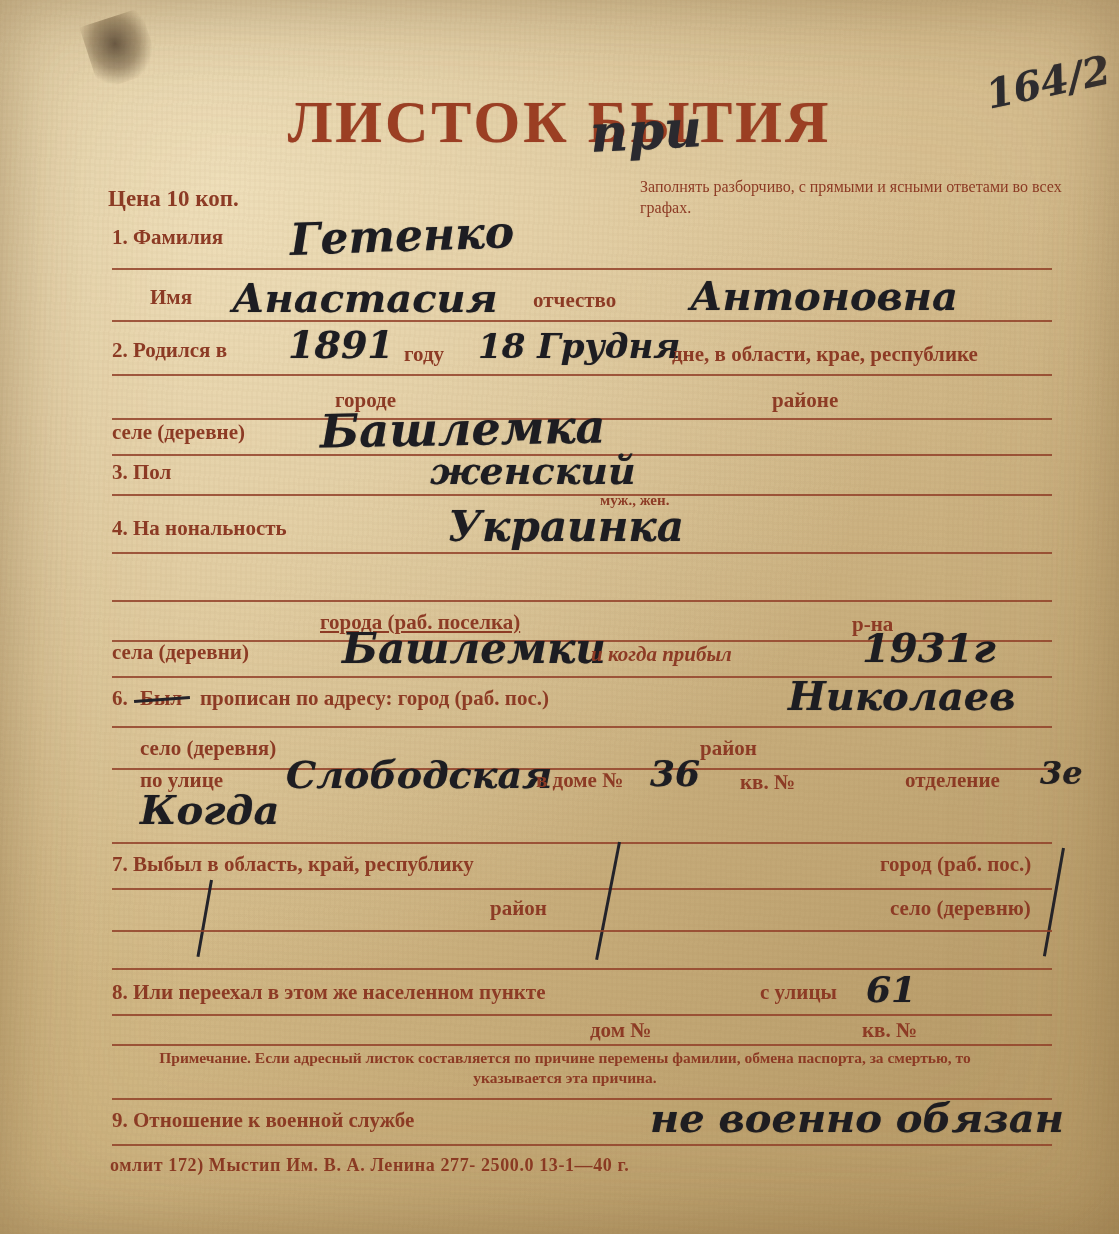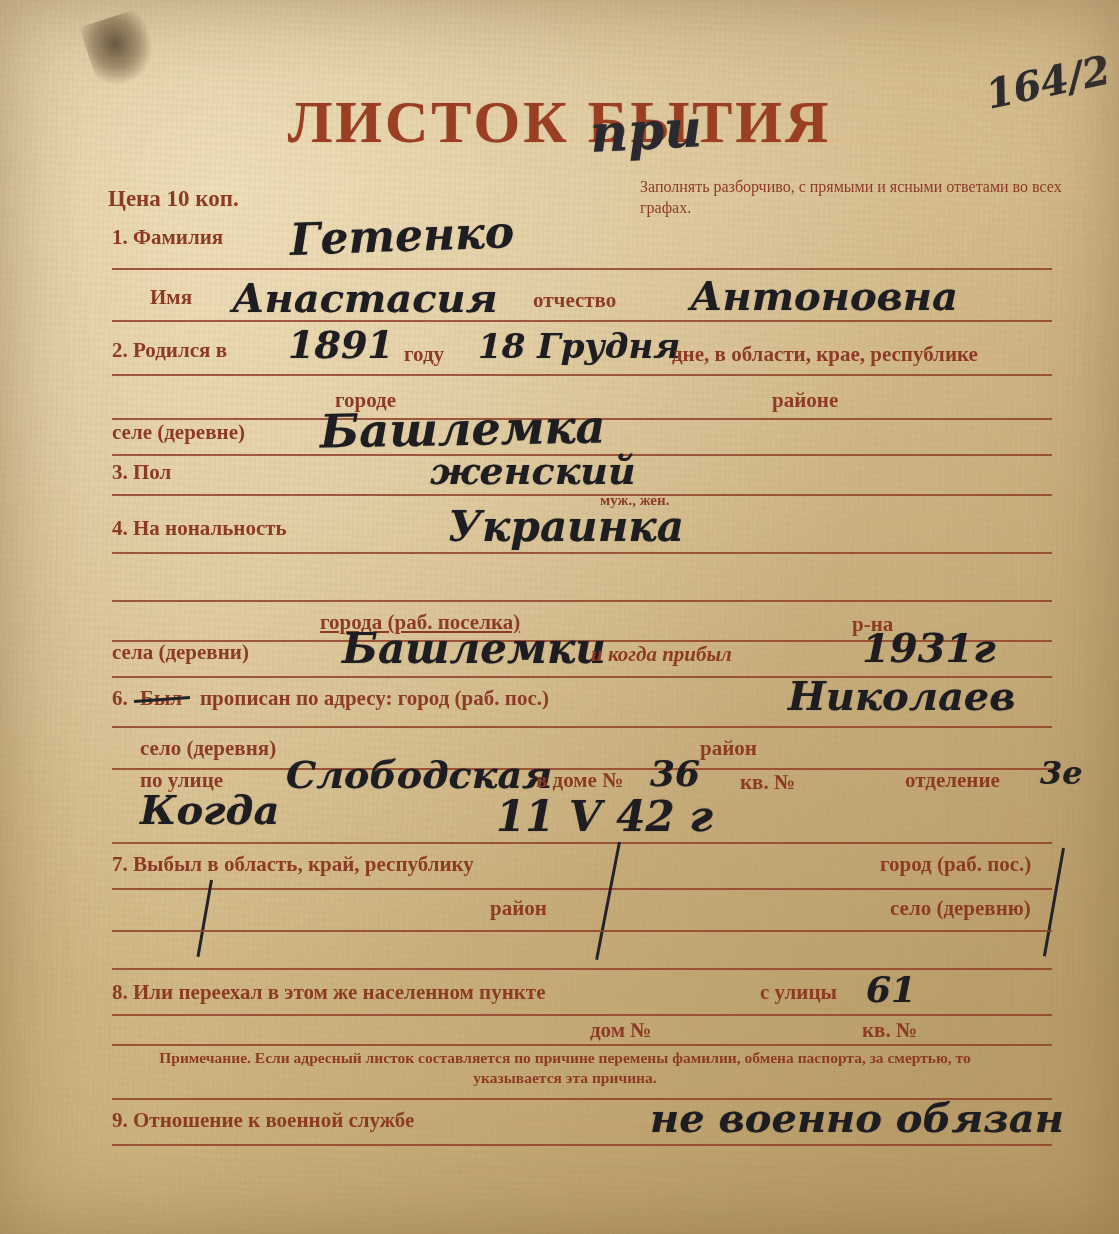--- a/index.html
+++ b/index.html
@@ -206,21 +206,20 @@
 
   <div class="lbl" style="left:140px; top:768px;">по улице</div>
   <div class="hw" style="left:286px; top:752px; font-size:38px;">Слободская</div>
   <div class="lbl" style="left:536px; top:768px;">в доме №</div>
   <div class="hw" style="left:650px; top:752px; font-size:36px;">36</div>
   <div class="lbl" style="left:740px; top:770px;">кв. №</div>
   <div class="lbl" style="left:905px; top:768px;">отделение</div>
   <div class="hw" style="left:1040px; top:754px; font-size:32px;">3е</div>
 
   <div class="hw" style="left:140px; top:786px; font-size:40px;">Когда</div>
-  <div class="hw" style="left:496px; top:792px; font-size:42px;">11 V 42 г</div>
   <div class="line" style="left:112px; top:842px; width:940px;"></div>
 
   <div class="lbl" style="left:112px; top:852px;">7. Выбыл в область, край, республику</div>
   <div class="lbl" style="left:880px; top:852px;">город (раб. пос.)</div>
   <div class="line" style="left:112px; top:888px; width:940px;"></div>
   <div class="slash" style="left:618px; top:842px; height:120px; transform:rotate(11deg);"></div>
   <div class="slash" style="left:1062px; top:848px; height:110px; transform:rotate(10deg);"></div>
   <div class="slash" style="left:210px; top:880px; height:78px; transform:rotate(10deg);"></div>
 
   <div class="lbl" style="left:490px; top:896px;">район</div>
@@ -237,15 +236,16 @@
   <div class="lbl" style="left:862px; top:1018px;">кв. №</div>
   <div class="line" style="left:112px; top:1044px; width:940px;"></div>
 
   <div class="note-block">Примечание. Если адресный листок составляется по причине перемены фамилии, обмена паспорта, за смертью, то указывается эта причина.</div>
   <div class="line" style="left:112px; top:1098px; width:940px;"></div>
 
   <div class="lbl" style="left:112px; top:1108px;">9. Отношение к военной службе</div>
   <div class="hw" style="left:650px; top:1094px; font-size:40px;">не военно обязан</div>
   <div class="line" style="left:112px; top:1144px; width:940px;"></div>
 
+  <div class="footer">омлит 172)    Мыстип Им. В. А. Ленина   277- 2500.0 13-1—40 г.</div>
 
   <div class="edge-shade"></div>
 </div>
 
 </body></html>

